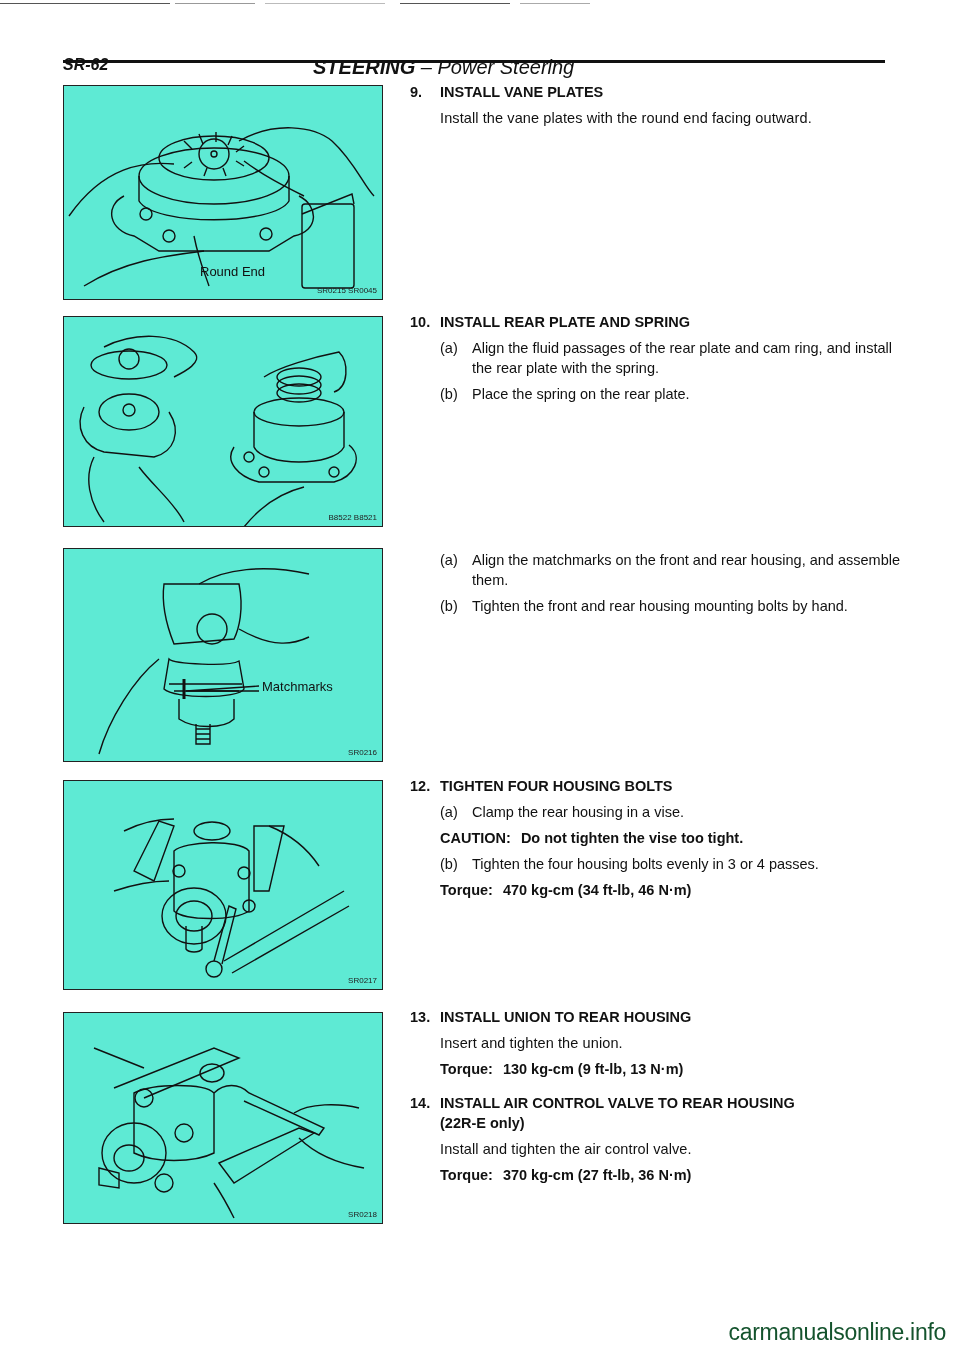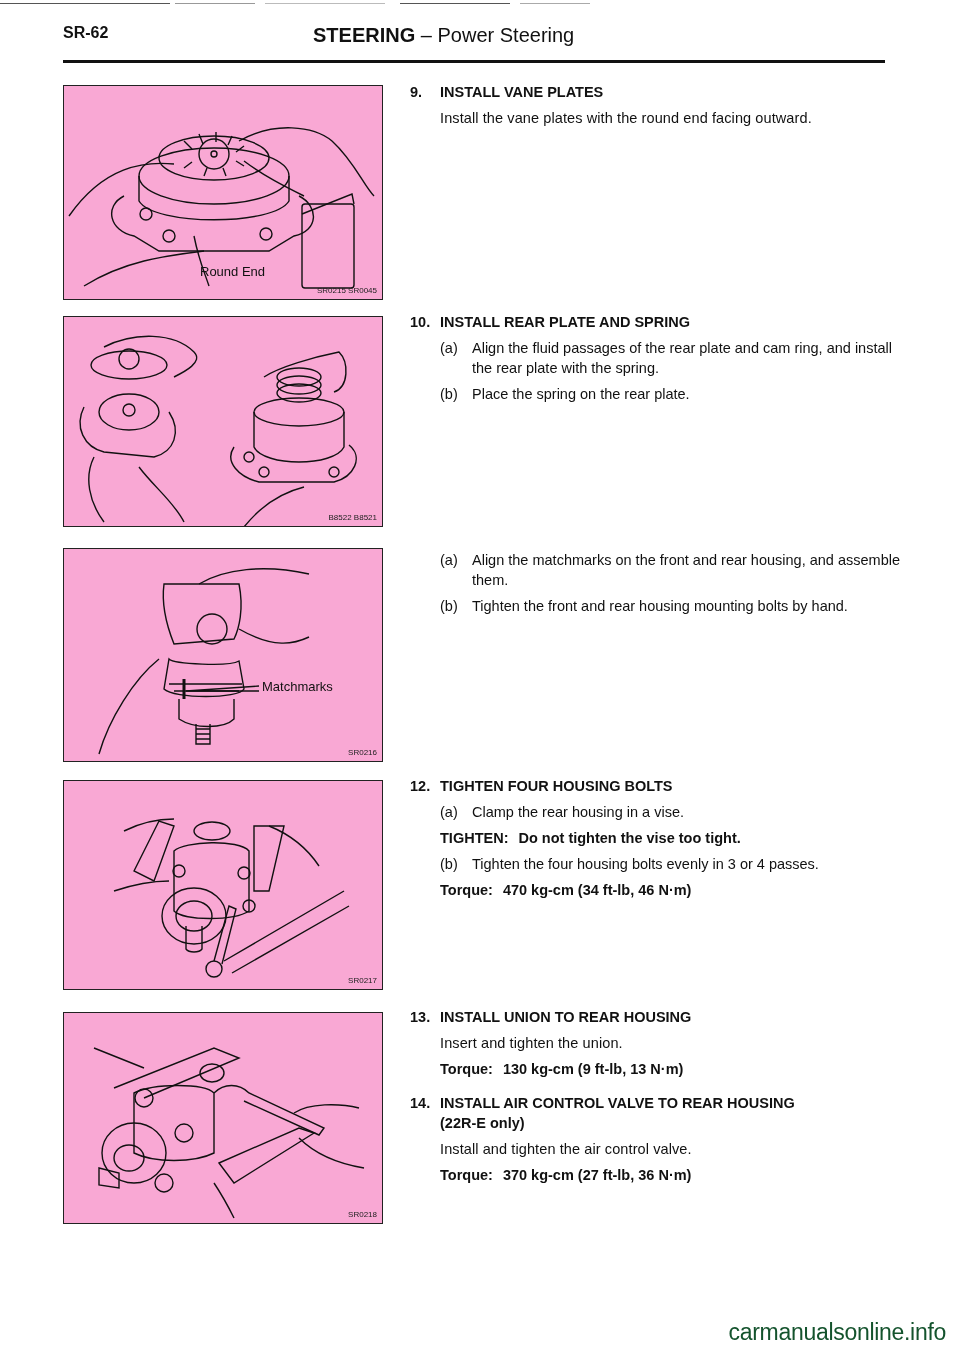--- a/index.html
+++ b/index.html
@@ -2,28 +2,28 @@
 <html><head>
 <meta charset="utf-8">
 <style>
   html, body { margin: 0; padding: 0; background: #ffffff; }
   body {
     width: 960px; height: 1356px; position: relative; overflow: hidden;
     font-family: "Liberation Sans", sans-serif; color: #111;
   }
   .scan-top { position: absolute; top: 3px; left: 0; height: 1px; width: 960px; }
   .scan-top span { position: absolute; top: 0; height: 1px; background: #555; }
-  .header { position: absolute; top: 24px; left: 63px; width: 822px; height: 22px; }
+  .header { position: absolute; top: 56px; left: 63px; width: 822px; height: 22px; font-style: italic; }
   .page-num { position: absolute; left: 0; top: 0; font-weight: bold; font-size: 16px; }
   .section-title { position: absolute; left: 250px; top: 0; font-size: 20px; }
   .section-title b { font-weight: bold; }
   .header-rule { position: absolute; left: 63px; top: 60px; width: 822px; height: 3px; background: #111; }
 
   .figure {
-    position: absolute; left: 63px; width: 318px; border: 1px solid #222; background: #f9a8d4;
+    position: absolute; left: 63px; width: 318px; border: 1px solid #222; background: #5eead4;
   }
   .figure svg { position: absolute; left: 0; top: 0; }
   .fig-code { position: absolute; right: 5px; bottom: 4px; font-size: 8px; color: #222; }
   .fig-label { position: absolute; font-size: 13px; color: #111; }
 
   .step { position: absolute; left: 410px; width: 500px; font-size: 14.5px; line-height: 20px; }
   .step-head { position: relative; font-weight: bold; padding-left: 30px; }
   .step-num { position: absolute; left: 0; top: 0; font-weight: bold; }
   .para { padding-left: 30px; margin-top: 6px; letter-spacing: 0.1px; }
   .sub { position: relative; padding-left: 62px; margin-top: 6px; }
@@ -198,21 +198,21 @@
 <div class="step" style="top:776px;">
   <div class="step-head">
     <span class="step-num">12.</span>
     <span>TIGHTEN FOUR HOUSING BOLTS</span>
   </div>
   <div class="sub">
     <span class="sub-tag">(a)</span>
     <span>Clamp the rear housing in a vise.</span>
   </div>
   <div class="bold-line">
-    <span class="k">TIGHTEN:</span><span>Do not tighten the vise too tight.</span>
+    <span class="k">CAUTION:</span><span>Do not tighten the vise too tight.</span>
   </div>
   <div class="sub">
     <span class="sub-tag">(b)</span>
     <span>Tighten the four housing bolts evenly in 3 or 4 passes.</span>
   </div>
   <div class="bold-line">
     <span class="k">Torque:</span><span>470 kg-cm (34 ft-lb, 46 N·m)</span>
   </div>
 </div>
 

